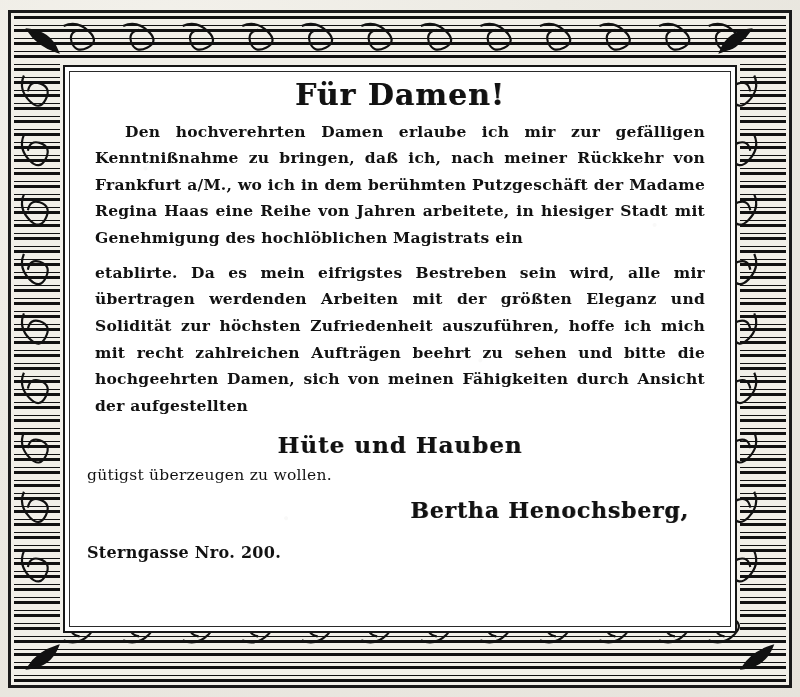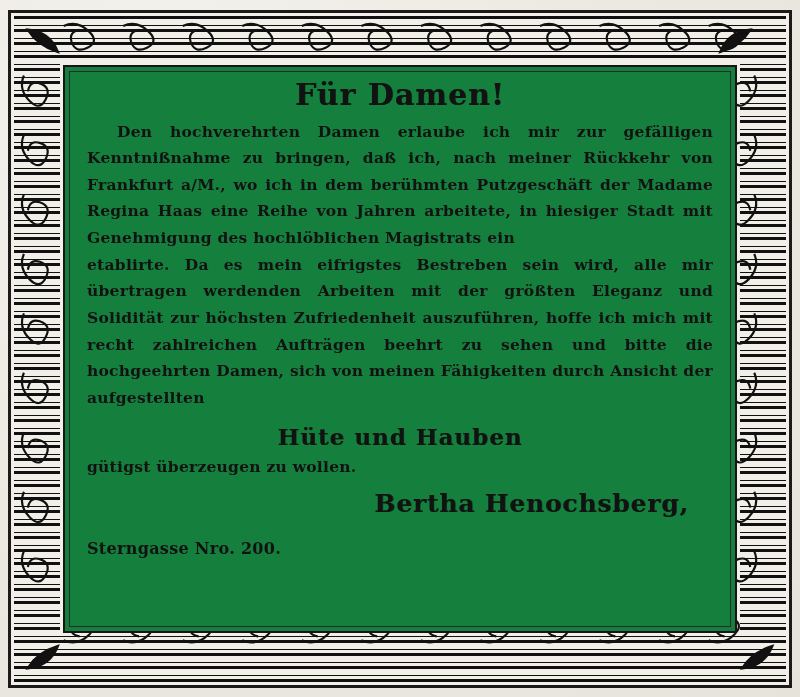--- a/index.html
+++ b/index.html
@@ -81,21 +81,21 @@
   }
   .ornament-curls svg { display: block; width: 100%; height: 100%; }
 
   
   .inner-panel {
     position: absolute;
     left: 52px;
     top: 52px;
     right: 52px;
     bottom: 52px;
-    background: #15803d;
+    background: #ffffff;
     border: 2px solid #161616;
     box-sizing: border-box;
     padding: 10px 22px 14px 22px;
     overflow: hidden;
   }
   .inner-panel::after {
     content: "";
     position: absolute;
     left: 4px; top: 4px; right: 4px; bottom: 4px;
     border: 1px solid #2a2a2a;
@@ -123,21 +123,21 @@
     margin: 2px 0 8px 0;
     letter-spacing: 1px;
     text-shadow: 0.6px 0 0 rgba(0,0,0,0.55);
   }
 
   .body-text {
     font-size: 15.5px;
     line-height: 1.72;
     text-align: justify;
     text-justify: inter-word;
-    margin: 0;
+    margin: 8px;
     letter-spacing: 0.25px;
     font-weight: 600;
   }
   .body-text .first-indent { display: inline-block; width: 30px; }
 
   .display-word {
     text-align: center;
     font-size: 47px;
     line-height: 1.1;
     margin: 14px 0 16px 0;
@@ -153,28 +153,28 @@
     font-size: 23px;
     line-height: 1.1;
     margin: 12px 0 6px 0;
     letter-spacing: 1px;
     text-shadow: 0.6px 0 0 rgba(0,0,0,0.5);
   }
 
   .closing-line {
     font-size: 15.5px;
     line-height: 1.6;
-    font-weight: 700;
+    font-weight: 400;
     margin: 2px 0 10px 0;
     letter-spacing: 0.25px;
   }
 
   .signature {
     text-align: right;
-    font-size: 25px;
+    font-size: 22px;
     line-height: 1.15;
     margin: 4px 24px 0 0;
     letter-spacing: 0.8px;
     text-shadow: 0.6px 0 0 rgba(0,0,0,0.5);
   }
   .address {
     text-align: left;
     font-size: 16px;
     line-height: 1.2;
     margin: 20px 40px 0 0;

